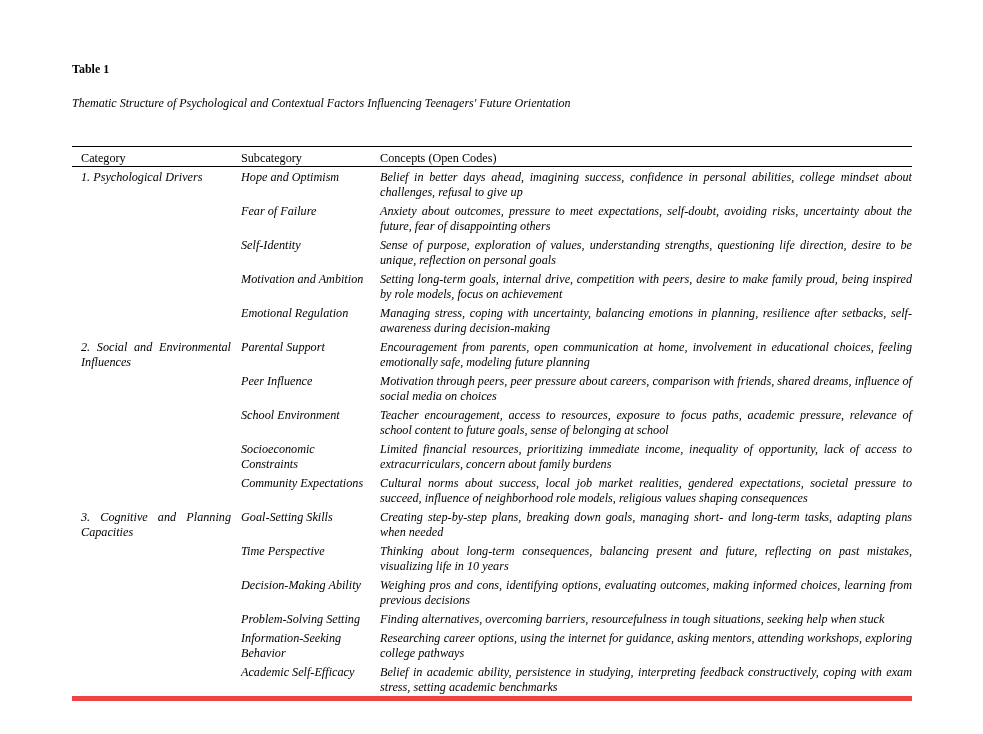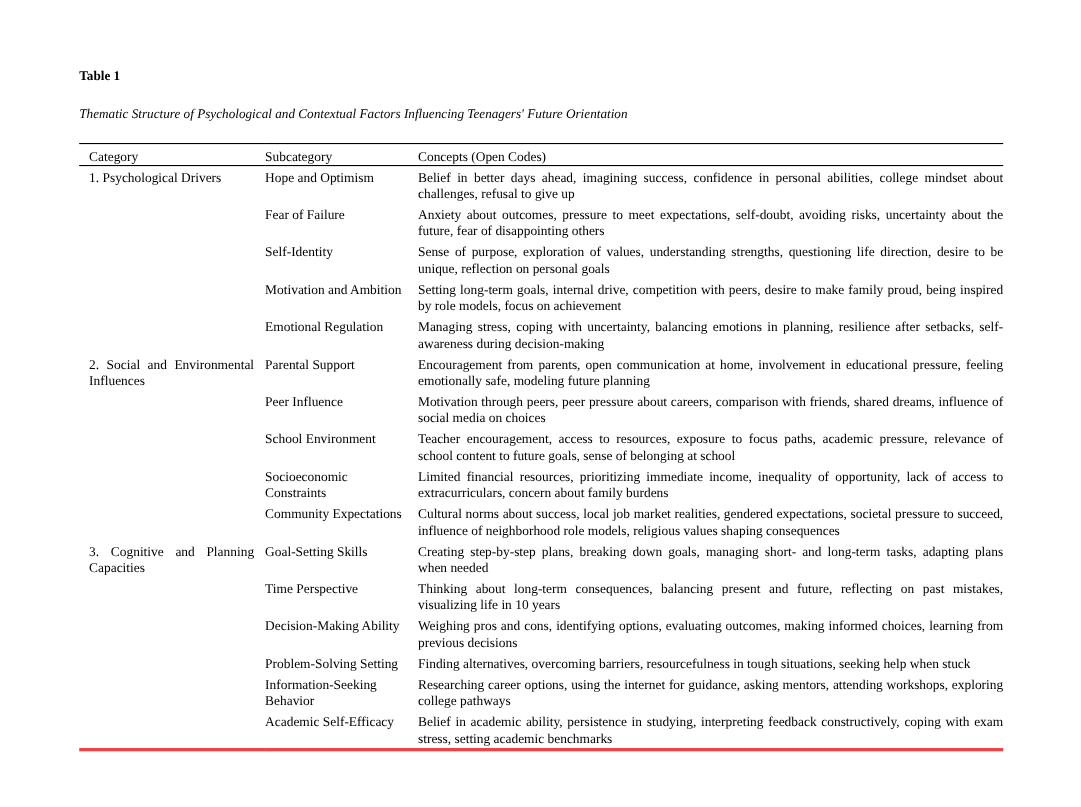--- a/index.html
+++ b/index.html
@@ -10,39 +10,39 @@
     }
     .table-number {
       position: absolute; left: 72px; top: 62px;
       font-weight: bold; font-size: 12px;
     }
     .table-caption {
       position: absolute; left: 72px; top: 96px;
       font-style: italic; font-size: 12px;
     }
     .table-wrap {
-      position: absolute; left: 72px; top: 130px; width: 840px;
+      position: absolute; left: 72px; top: 146px; width: 840px;
     }
     table {
       border-collapse: collapse; width: 840px; table-layout: fixed;
       font-size: 12.2px; line-height: 15px;
     }
     thead tr { border-top: 1px solid #000; border-bottom: 1px solid #000; }
-    tbody tr.last { border-bottom: 3px solid #ef4444; }
+    tbody tr.last { border-bottom: 5px solid #ef4444; }
     th {
       font-weight: normal; text-align: left; padding: 4px 0 0 0; height: 14px;
       vertical-align: top;
     }
     td { vertical-align: top; padding: 3px 0 1px 0; }
     col.c1 { width: 169px; }
     col.c2 { width: 139px; }
     col.c3 { width: 532px; }
     th.c1, td.c1 { padding-left: 9px; padding-right: 10px; }
     th.c2, td.c2 { padding-left: 0; padding-right: 10px; }
-    td.cat, td.sub, td.con { text-align: justify; }
+    td.cat, td.sub, td.con { text-align: justify; font-style: italic; }
     td.sub { text-align-last: left; }
     td.cat { text-align-last: left; }
     td.con { text-align-last: left; padding-right: 0; }
     td.c1 { position: relative; }
   </style>
 </head>
 <body>
 
 <div class="table-number">Table 1</div>
 <div class="table-caption">Thematic Structure of Psychological and Contextual Factors Influencing Teenagers' Future Orientation</div>
@@ -83,21 +83,21 @@
           <td class="c3 con">Setting long-term goals, internal drive, competition with peers, desire to make family proud, being inspired by role models, focus on achievement</td>
         </tr>
         <tr>
           <td class="c1 cat"></td>
           <td class="c2 sub">Emotional Regulation</td>
           <td class="c3 con">Managing stress, coping with uncertainty, balancing emotions in planning, resilience after setbacks, self-awareness during decision-making</td>
         </tr>
         <tr>
           <td class="c1 cat">2. Social and Environmental Influences</td>
           <td class="c2 sub">Parental Support</td>
-          <td class="c3 con">Encouragement from parents, open communication at home, involvement in educational pressure, feeling emotionally safe, modeling future planning</td>
+          <td class="c3 con">Encouragement from parents, open communication at home, involvement in educational choices, feeling emotionally safe, modeling future planning</td>
         </tr>
         <tr>
           <td class="c1 cat"></td>
           <td class="c2 sub">Peer Influence</td>
           <td class="c3 con">Motivation through peers, peer pressure about careers, comparison with friends, shared dreams, influence of social media on choices</td>
         </tr>
         <tr>
           <td class="c1 cat"></td>
           <td class="c2 sub">School Environment</td>
           <td class="c3 con">Teacher encouragement, access to resources, exposure to focus paths, academic pressure, relevance of school content to future goals, sense of belonging at school</td>

